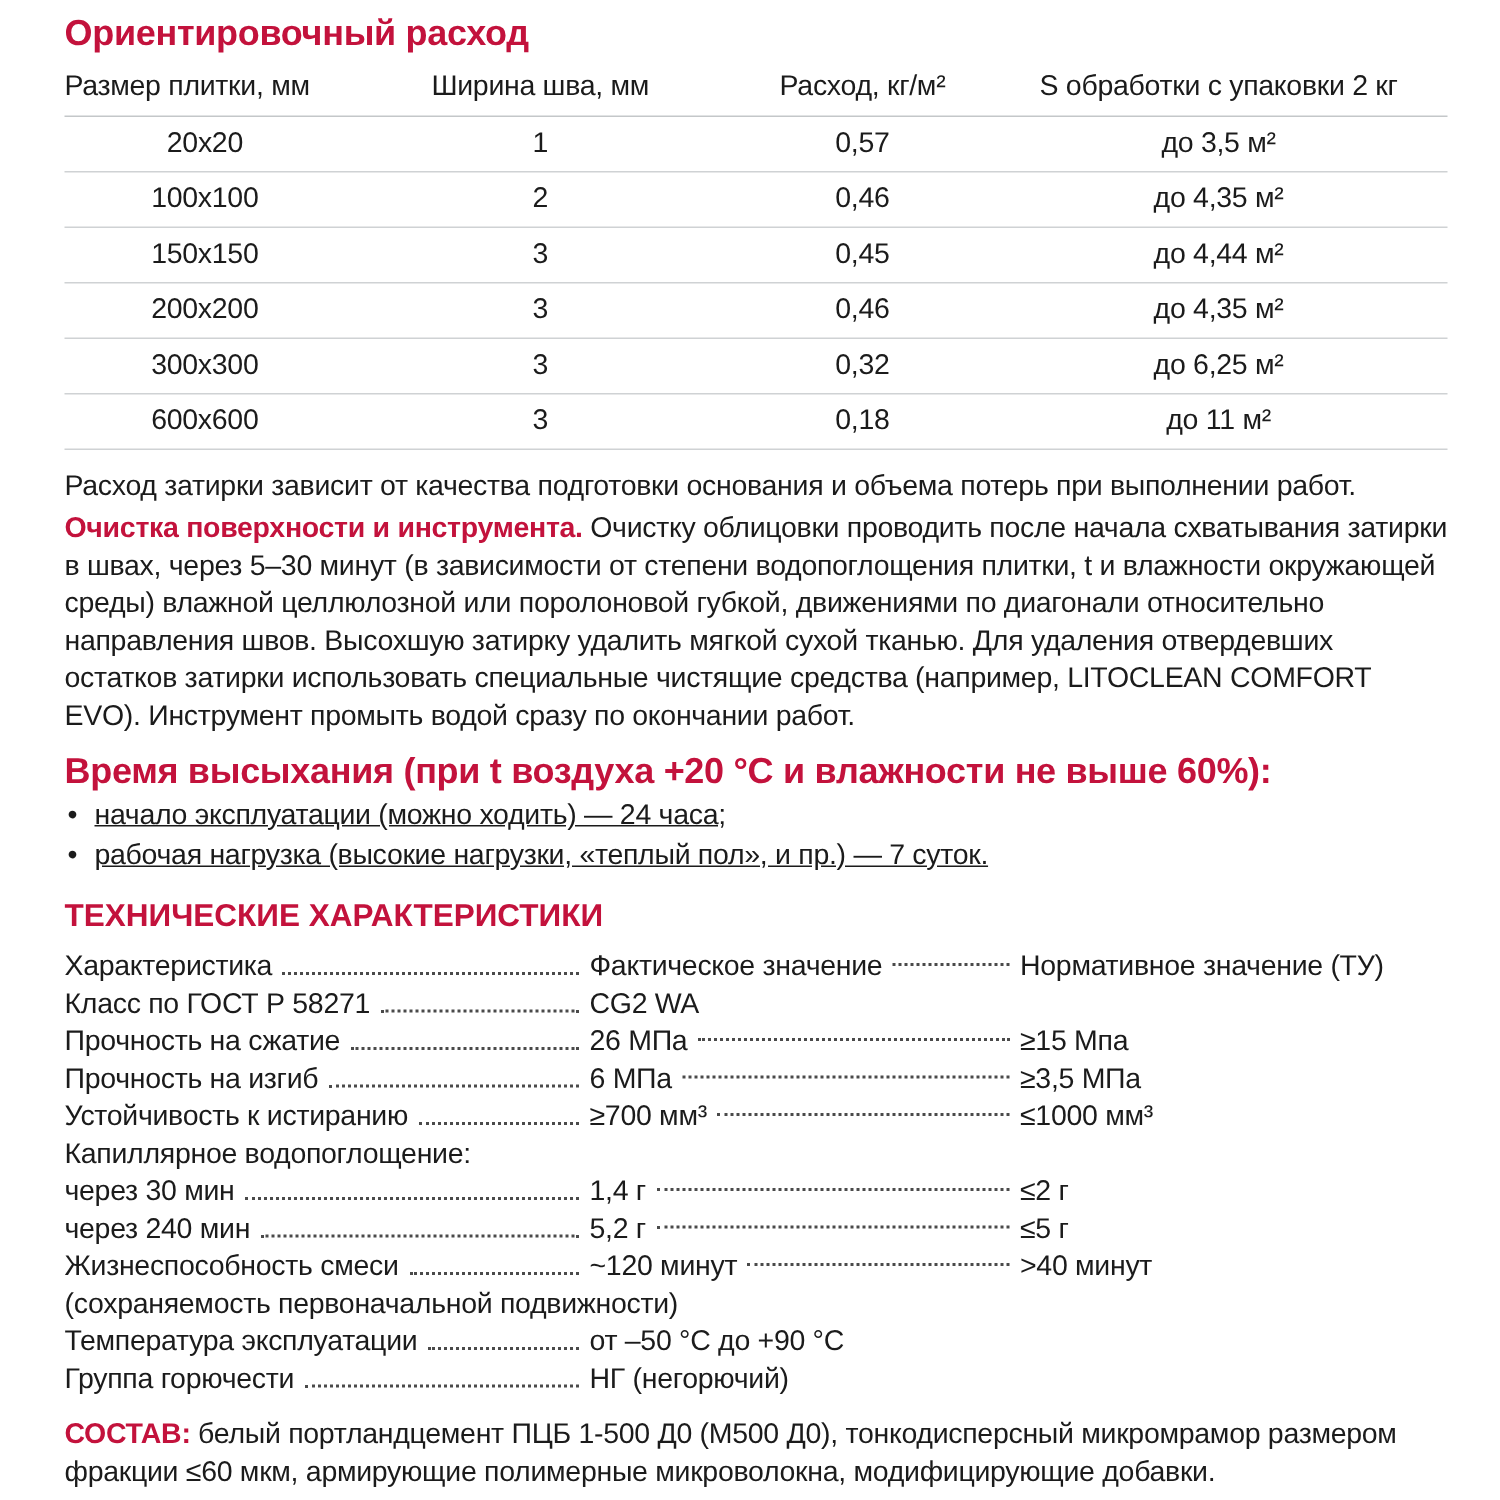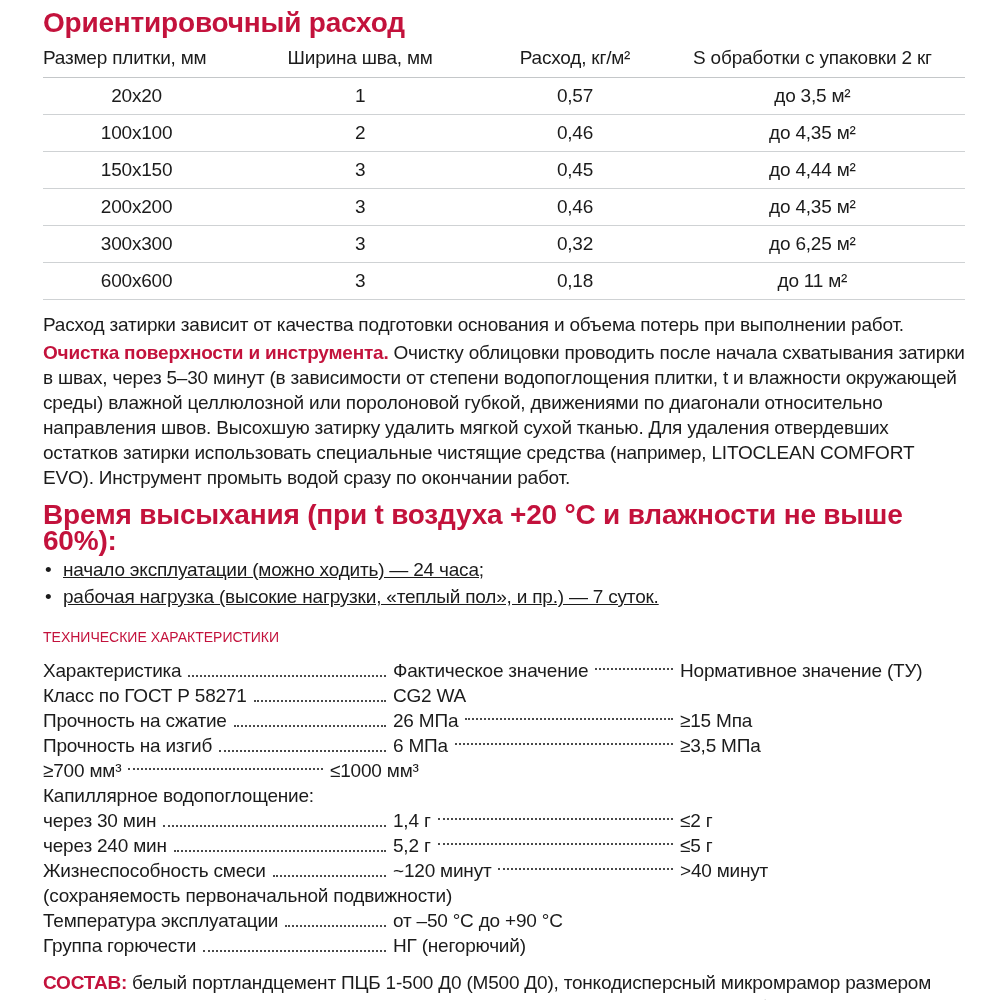--- a/index.html
+++ b/index.html
@@ -6,22 +6,22 @@
   * { box-sizing:border-box; }
   html,body { margin:0; padding:0; background:#fff; }
   body {
     width:1000px; height:1000px; overflow:hidden;
     font-family:"Liberation Sans", sans-serif;
     color:var(--ink); font-size:19px; letter-spacing:-0.2px; line-height:25px;
   }
   .page { padding:10px 35px 0 43px; }
 
   
-  .red-title { color:var(--accent); font-weight:bold; font-size:28px; line-height:26px; margin:0; }
-  .caps-title { color:var(--accent); font-weight:normal; font-size:14px; line-height:26px; margin:14px 0 8px 0; letter-spacing:0; }
+  .red-title { color:var(--accent); font-weight:bold; font-size:24px; line-height:26px; margin:0; }
+  .caps-title { color:var(--accent); font-weight:bold; font-size:21px; line-height:26px; margin:14px 0 8px 0; letter-spacing:0; }
 
   
   .ctable { margin-top:6px; }
   .ctable-row {
     display:grid;
     grid-template-columns:20.3% 28.2% 18.4% 33.1%;
     border-bottom:1px solid var(--rule);
     align-items:center;
   }
   .ctable-row.hdr { border-bottom:1px solid #c4c7c9; }
@@ -173,20 +173,24 @@
           <span class="leader"></span>
         </div>
         <div class="spec-sec2">
           <span class="spec-value">6 МПа</span>
           <span class="leader"></span>
         </div>
         <div class="spec-sec3">≥3,5 МПа</div>
       </div>
 
       <div class="spec-row">
+        <div class="spec-sec1">
+          <span class="spec-label">Устойчивость к истиранию</span>
+          <span class="leader"></span>
+        </div>
         <div class="spec-sec2">
           <span class="spec-value">≥700 мм³</span>
           <span class="leader"></span>
         </div>
         <div class="spec-sec3">≤1000 мм³</div>
       </div>
 
       <div class="spec-row">
         <div class="spec-sec1">
           <span class="spec-label">Капиллярное водопоглощение:</span>

